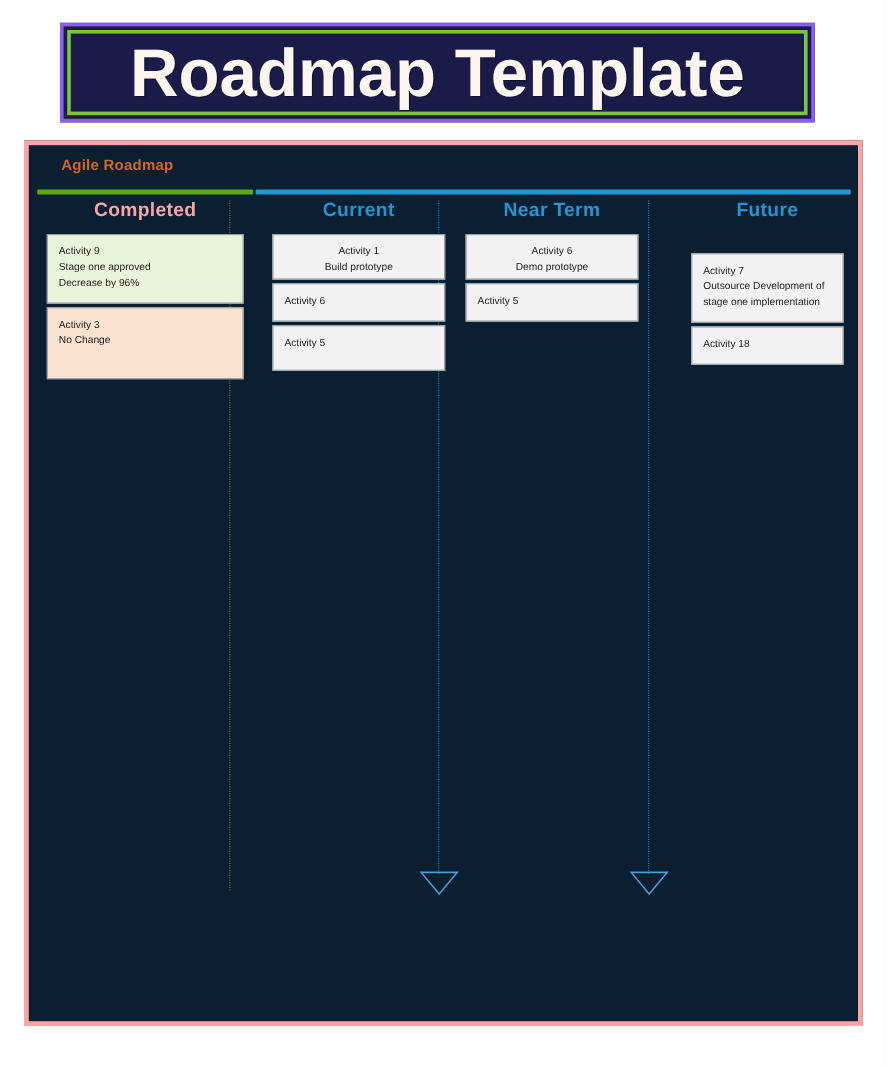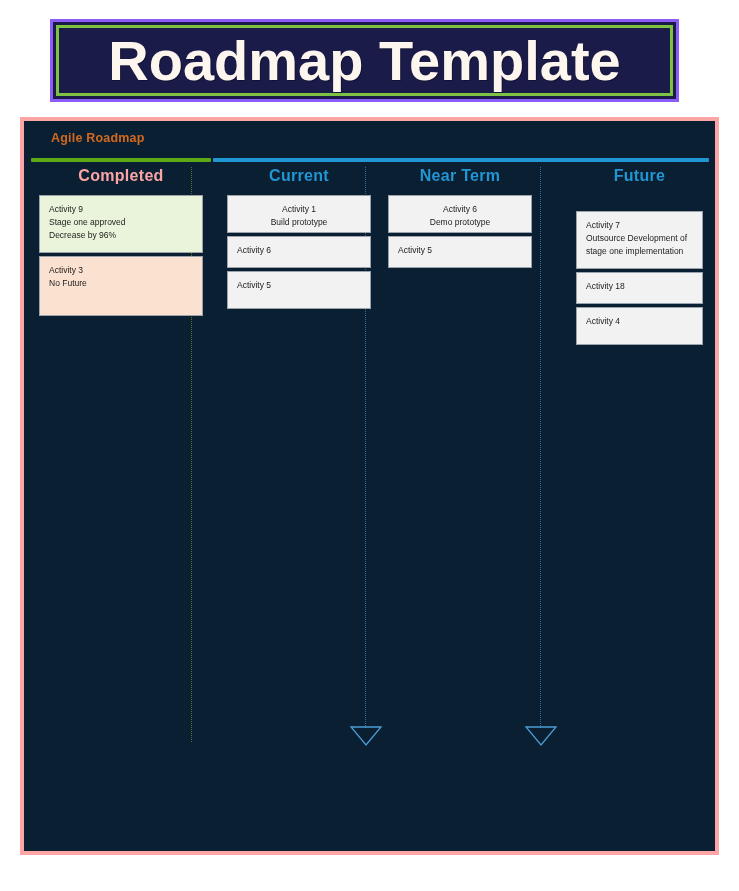--- a/index.html
+++ b/index.html
@@ -221,21 +221,21 @@
     <div class="col col-completed">
       <div class="col-title">Completed</div>
       <div class="cards pad-completed">
         <div class="card green h-60">
           <span class="card-line">Activity 9</span>
           <span class="card-line">Stage one approved</span>
           <span class="card-line">Decrease by 96%</span>
         </div>
         <div class="card peach h-44">
           <span class="card-line">Activity 3</span>
-          <span class="card-line">No Future</span>
+          <span class="card-line">No Change</span>
         </div>
       </div>
     </div>
 
     <div class="col col-current">
       <div class="col-title">Current</div>
       <div class="cards pad-current">
         <div class="card plain h-50">
           <span class="card-line">Activity 1</span>
           <span class="card-line">Build prototype</span>
@@ -265,20 +265,17 @@
     <div class="col col-future">
       <div class="col-title">Future</div>
       <div class="cards pad-future">
         <div class="card plain h-60">
           <span class="card-line">Activity 7</span>
           <span class="card-line wrap">Outsource Development of stage one implementation</span>
         </div>
         <div class="card plain h-42">
           <span class="card-line">Activity 18</span>
         </div>
-        <div class="card plain h-38">
-          <span class="card-line">Activity 4</span>
-        </div>
       </div>
     </div>
 
   </div>
 </div>
 
 </body></html>

